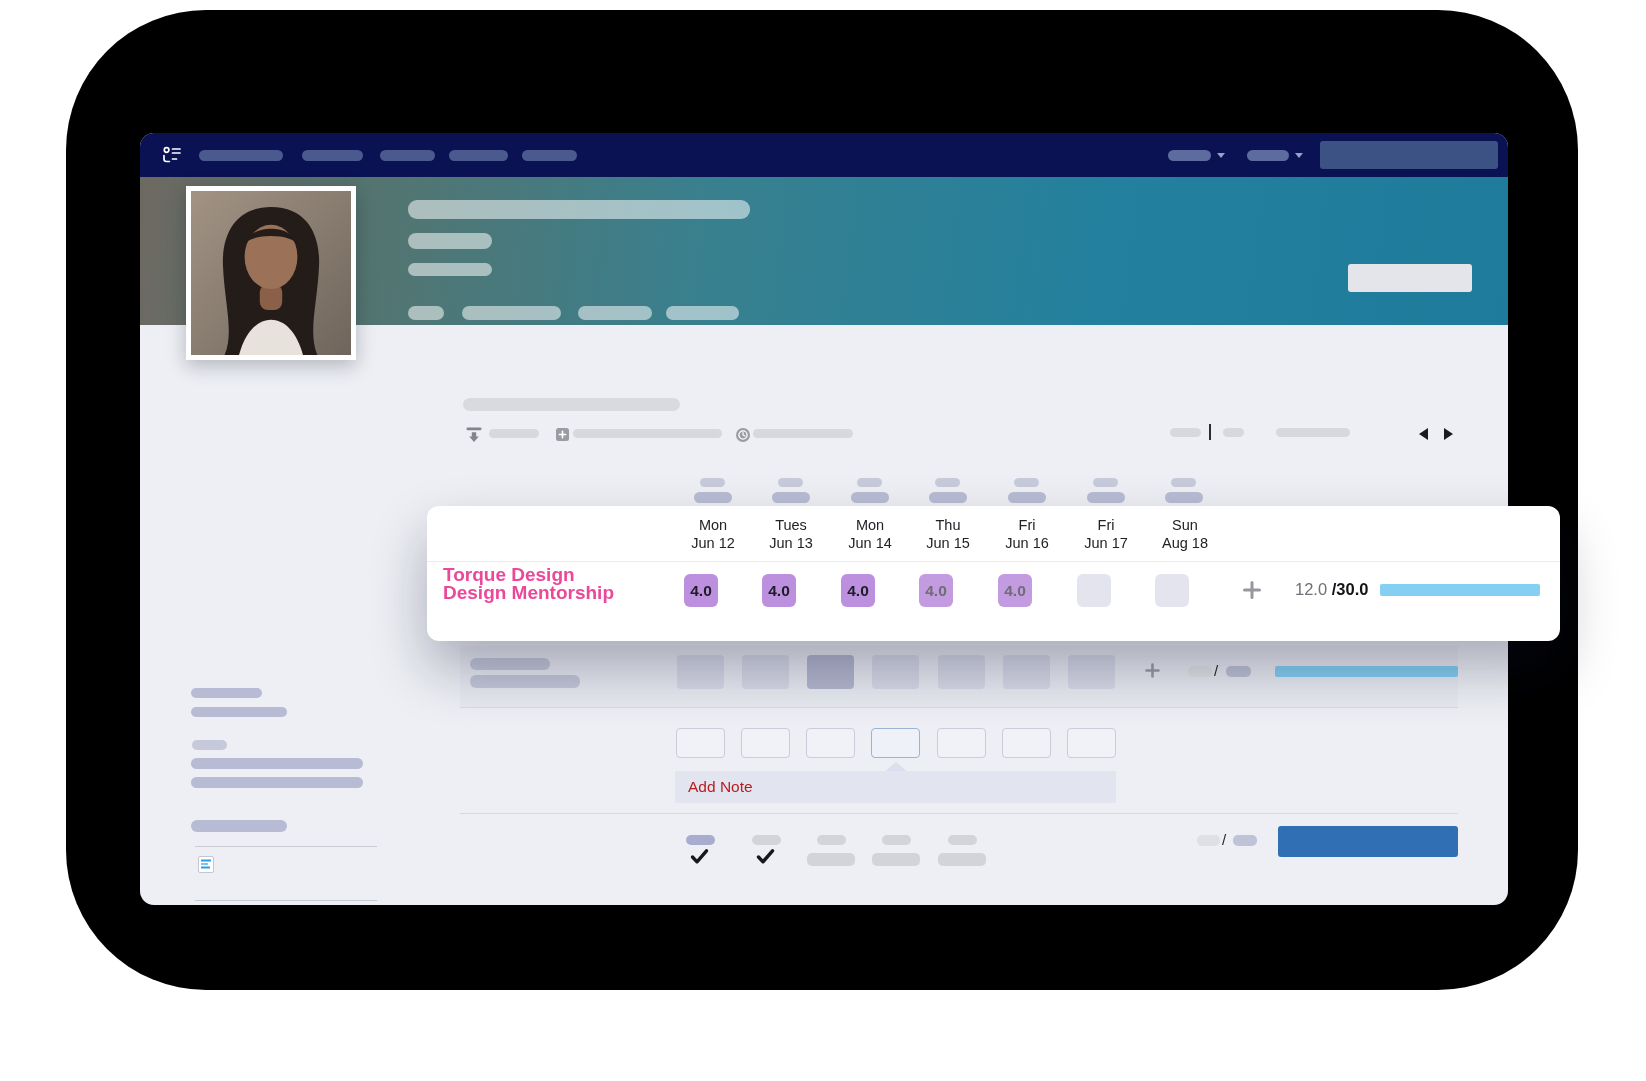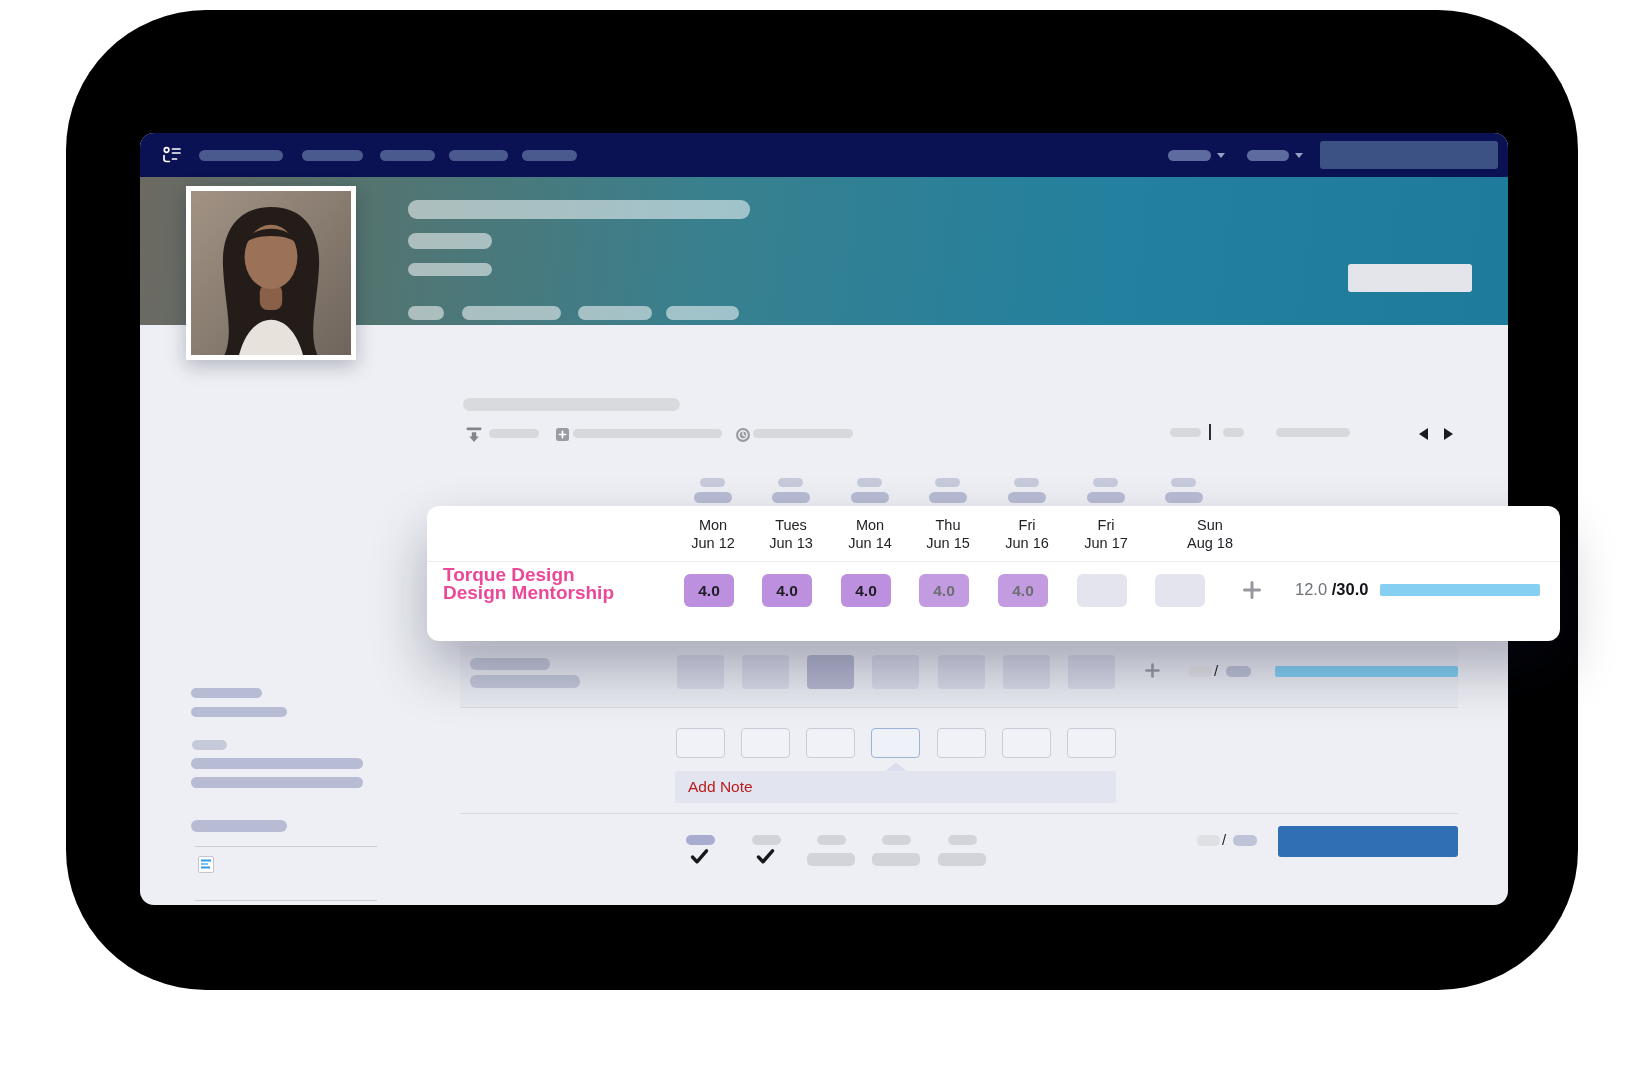--- a/index.html
+++ b/index.html
@@ -36,21 +36,21 @@
   .cc-label { position:absolute; left:31px; font-size:15px; color:#787d87; }
   .cc-value { position:absolute; left:31px; font-size:16px; color:#1d1e23; }
   .cc-link  { position:absolute; left:31px; font-size:15px; color:#1473cc; text-decoration:none; }
 
   
   .ts-card { position:absolute; left:427px; top:506px; width:1133px; height:135px; background:#fff; border-radius:12px;
     box-shadow:0 28px 55px rgba(12,18,45,.30); z-index:5; }
   .day { position:absolute; top:10px; width:72px; text-align:center; font-size:14.5px; color:#222328; font-weight:500; line-height:18px; }
   .ts-div { position:absolute; left:0; top:55px; width:1133px; height:1px; background:#ececf1; }
   .ts-label { position:absolute; left:16px; top:60px; font-size:19px; font-weight:700; color:#ec4899; line-height:17.5px; }
-  .cell { position:absolute; top:68px; width:50px; height:33px; border-radius:6px; text-align:center; line-height:33px; font-size:15.5px; font-weight:700; }
+  .cell { position:absolute; top:68px; width:34px; height:33px; border-radius:6px; text-align:center; line-height:33px; font-size:15.5px; font-weight:700; }
   .cell-filled { background:#bd8fdf; color:#1d1e23; }
   .cell-muted  { background:#c29be0; color:#6d6e74; }
   .cell-empty  { background:#e3e4ee; }
   .ts-total { position:absolute; left:868px; top:74px; font-size:16.5px; color:#6e7176; }
   .ts-total b { color:#121318; font-weight:700; }
   .ts-bar { position:absolute; left:953px; top:78px; width:160px; height:12px; background:#84cff2; border-radius:2px; }
 
   
   .strip { position:absolute; left:460px; top:646px; width:998px; height:62px; background:#e8eaf1; border-bottom:1px solid #d9dbe4; z-index:3; }
   .sbox { position:absolute; top:655px; width:47px; height:34px; border-radius:4px; background:#d7d9e7; z-index:3; }
@@ -213,21 +213,21 @@
       <div>Jun 15</div>
     </div>
     <div class="day" style="left:564px;">
       <div>Fri</div>
       <div>Jun 16</div>
     </div>
     <div class="day" style="left:643px;">
       <div>Fri</div>
       <div>Jun 17</div>
     </div>
-    <div class="day" style="left:747px;">
+    <div class="day" style="left:722px;">
       <div>Sun</div>
       <div>Aug 18</div>
     </div>
 
     <div class="ts-div"></div>
 
     <div class="ts-label">
       <div>Torque Design</div>
       <div>Design Mentorship</div>
     </div>

